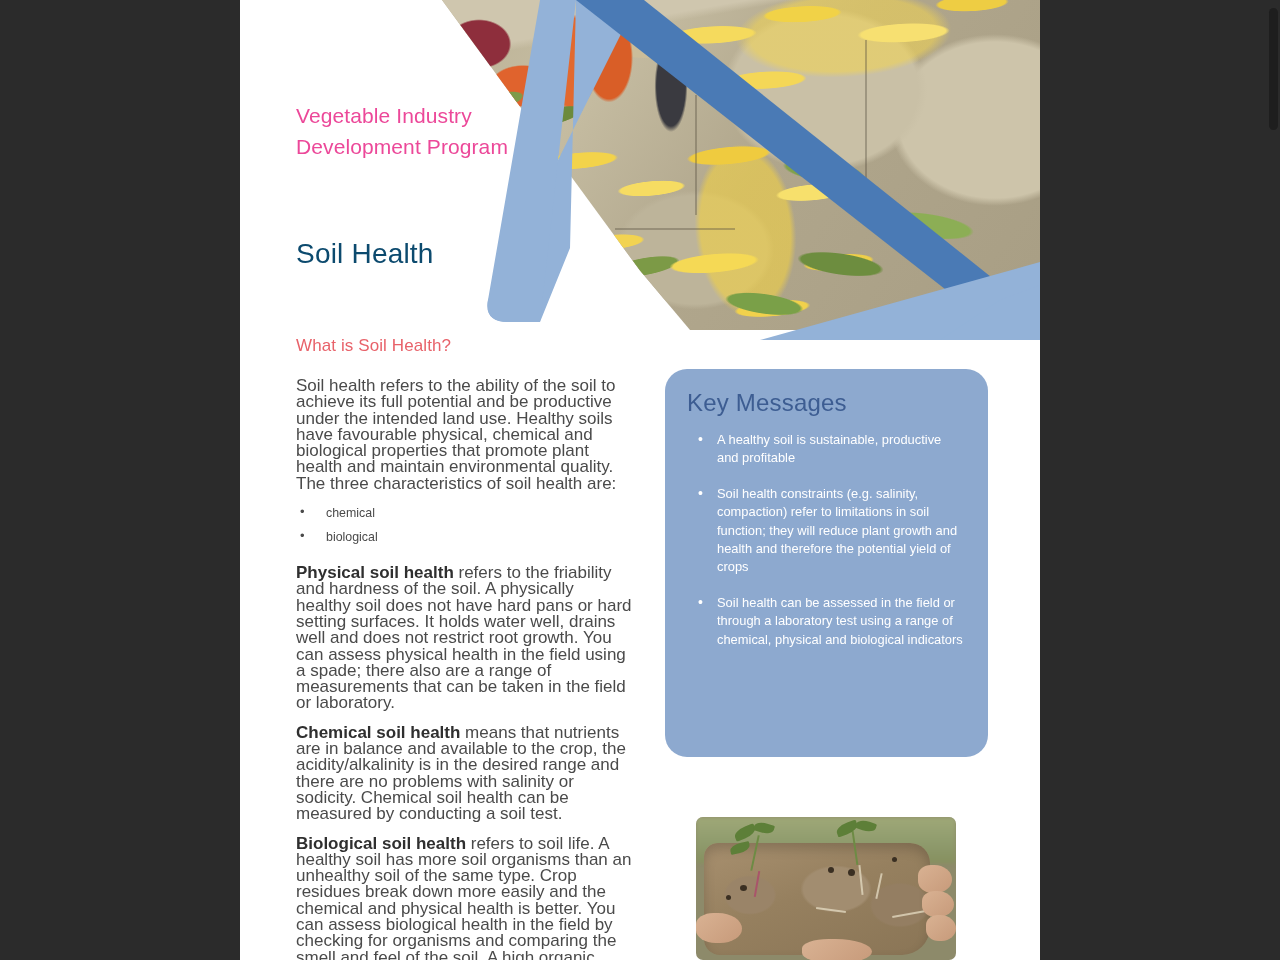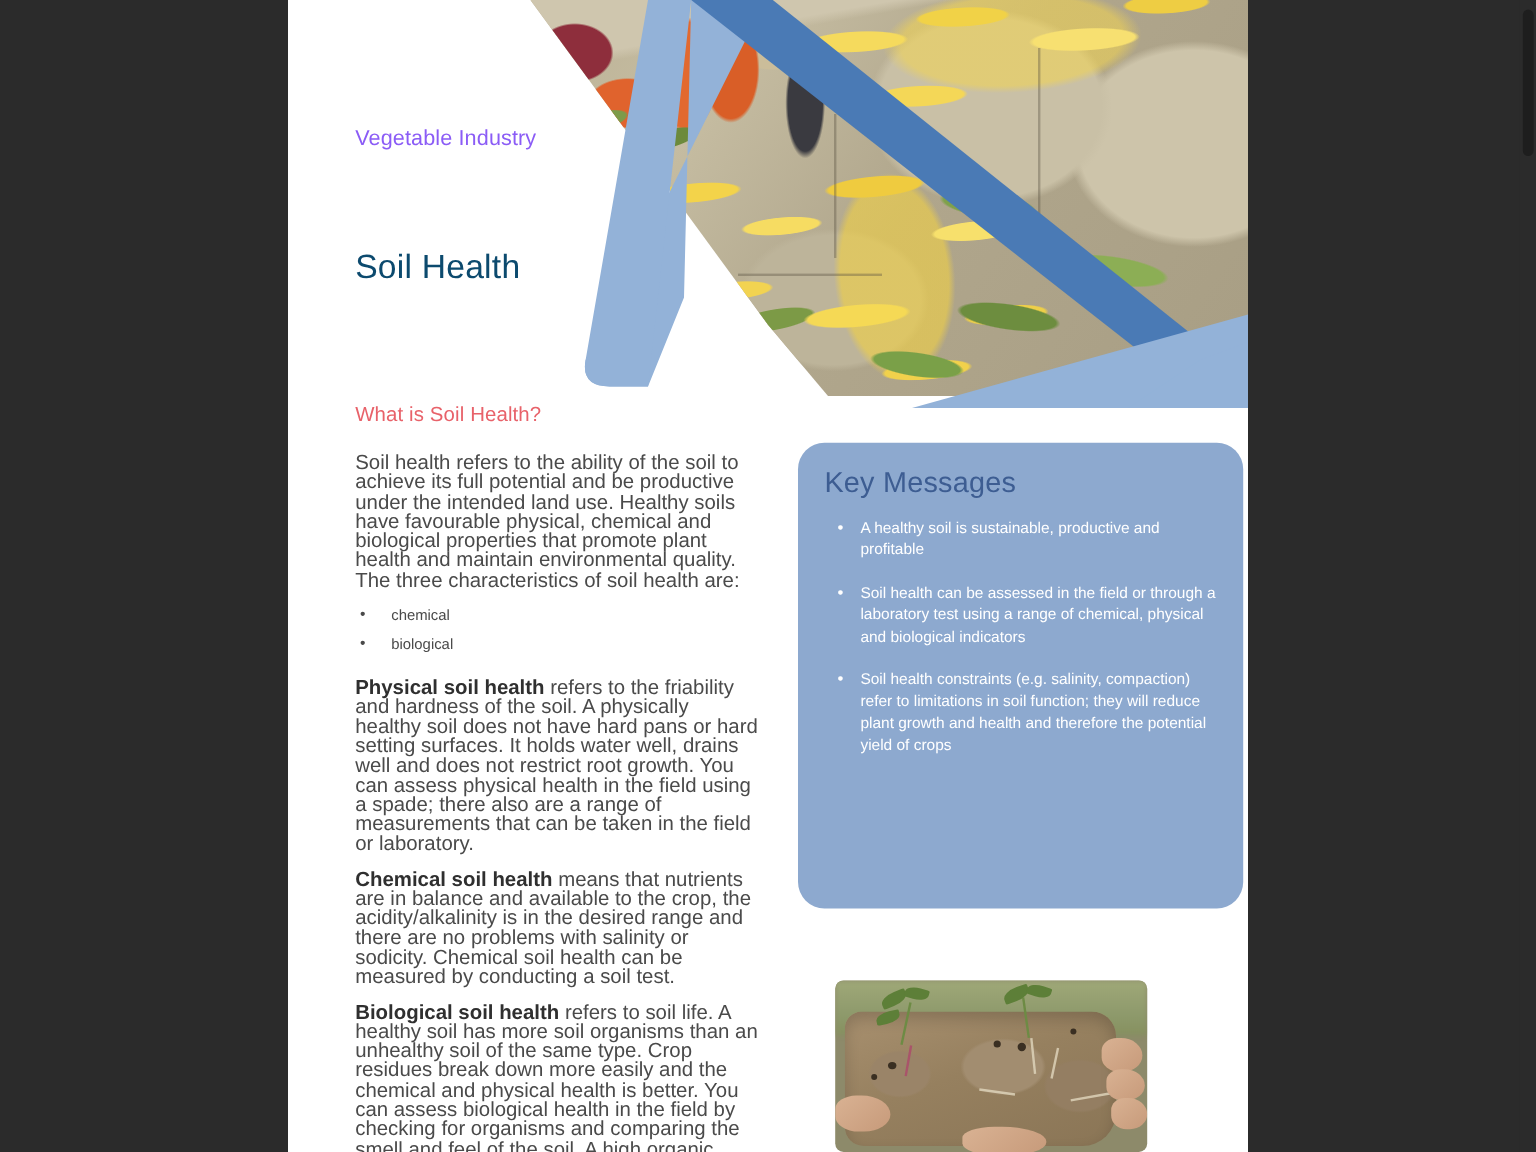--- a/index.html
+++ b/index.html
@@ -147,22 +147,22 @@
   }
 
   
   #text-col {
     position: absolute;
     left: 56px; top: 100px;
     width: 336px;
   }
 
   .program-title {
-    color: #8b5cf6;
-    font-size: 18px;
+    color: #ec4899;
+    font-size: 21px;
     font-weight: 400;
     line-height: 31px;
     letter-spacing: 0.1px;
     margin: 0;
   }
 
   .doc-title {
     color: #0c4a6e;
     font-size: 28px;
     font-weight: 400;
@@ -217,21 +217,21 @@
     position: absolute;
     left: 4px; top: -1px;
     color: #4a4a4a;
     font-size: 13px;
   }
 
   
   #key-box {
     position: absolute;
     left: 425px; top: 369px;
-    width: 371px;
+    width: 323px;
     min-height: 388px;
     background: #8da9cf;
     border-radius: 22px;
     padding: 20px 22px 26px 18px;
   }
   #key-box h2 {
     color: #3d5d92;
     font-size: 24px;
     font-weight: 400;
     margin: 0 0 14px 4px;
@@ -338,20 +338,21 @@
         <path d="M520 340 L800 262 L800 340 Z" fill="#93b2d8"></path>
         <path d="M760 300 L800 285 L800 340 L700 340 Z" fill="#93b2d8"></path>
 
         <path d="M248 300 Q244 322 268 322 L300 322 L336 0 L300 0 L248 300 Z" fill="#93b2d8"></path>
       </svg>
     </div>
 
     <div id="text-col">
       <div class="program-title">
         <span>Vegetable Industry</span><br>
+        <span>Development Program</span>
       </div>
       <h1 class="doc-title">Soil Health</h1>
     </div>
 
     <div id="body-col">
 
       <h2 class="section-light">What is Soil Health?</h2>
 
       <p class="body">Soil health refers to the ability of the soil to achieve its full potential and be productive under the intended land use. Healthy soils have favourable physical, chemical and biological properties that promote plant health and maintain environmental quality.  The three characteristics of soil health are:</p>
 
@@ -369,22 +370,22 @@
       <p class="body">for your soil type usually means a healthy soil.</p>
 
       <h2 class="section-bold">Why is it important?</h2>
 
     </div>
 
     <div id="key-box">
       <h2>Key Messages</h2>
       <ul>
         <li>A healthy soil is sustainable, productive and profitable</li>
+        <li>Soil health constraints (e.g. salinity, compaction) refer to limitations in soil function; they will reduce plant growth and health and therefore the potential yield of crops</li>
         <li>Soil health can be assessed in the field or through a laboratory test using a range of chemical, physical and biological indicators</li>
-        <li>Soil health constraints (e.g. salinity, compaction) refer to limitations in soil function; they will reduce plant growth and health and therefore the potential yield of crops</li>
       </ul>
     </div>
 
     <div id="soil-photo">
       <div class="sky"></div>
       <div class="clod"></div>
 
       <div class="pore" style="left:44px; top:68px; width:7px; height:6px;"></div>
       <div class="pore" style="left:30px; top:78px; width:5px; height:5px;"></div>
       <div class="pore" style="left:132px; top:50px; width:6px; height:6px;"></div>

